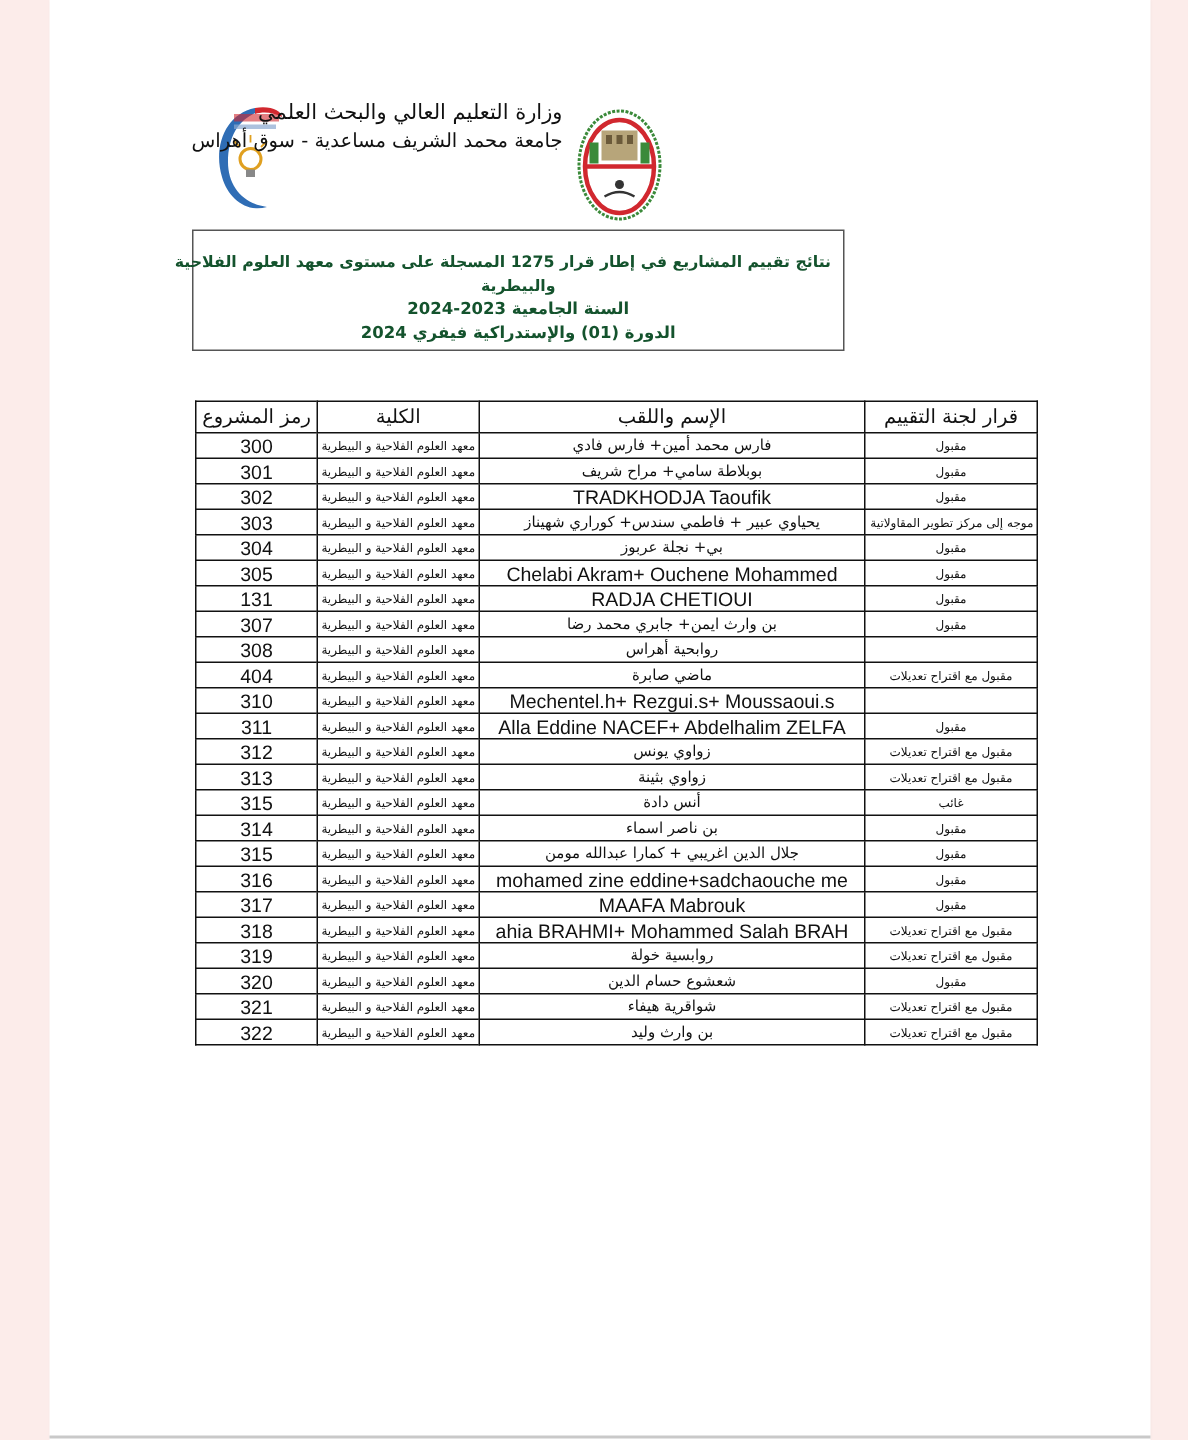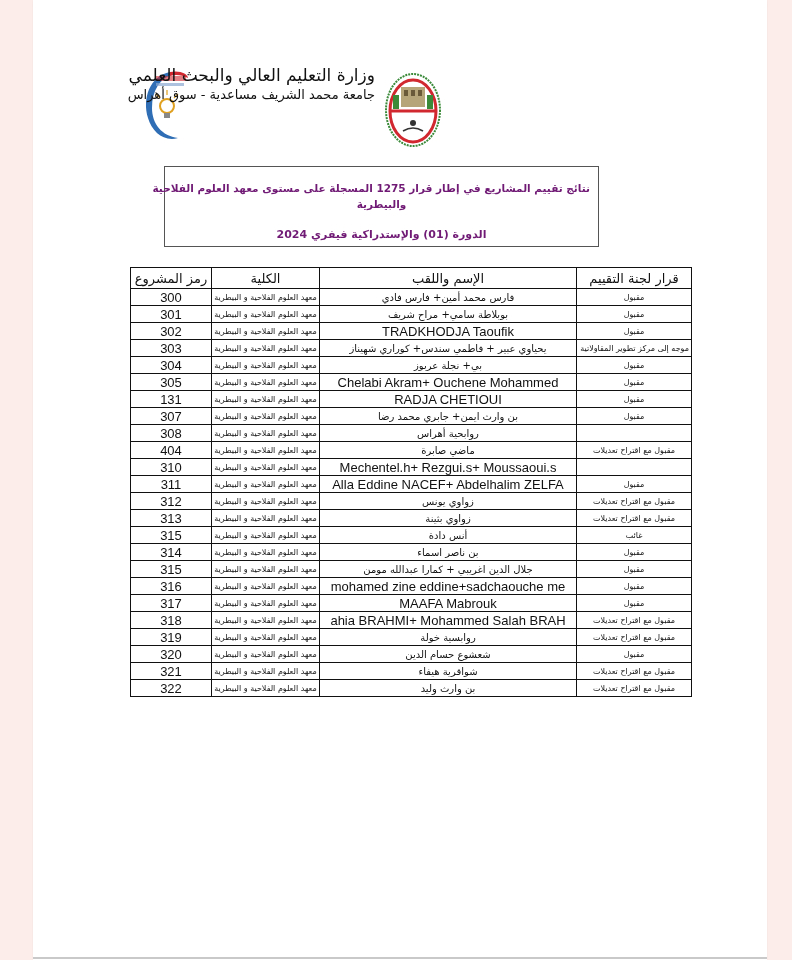--- a/index.html
+++ b/index.html
@@ -26,31 +26,31 @@
   .logo-right {
     position: absolute; left: 383px; top: 65px; width: 60px; height: 85px;
   }
   .header-text {
     position: absolute; left: 175px; top: 66px; width: 200px;
     direction: rtl; text-align: right;
     font-family: "DejaVu Sans", sans-serif;
     color: #111;
   }
   .header-text div { white-space: nowrap; line-height: 19px; }
-  .h-ministry { font-size: 17px; }
+  .h-ministry { font-size: 14px; }
   .h-university { font-size: 13px; }
   .h-incubator { font-size: 13px; padding-right: 55px; }
 
   
   .title-box {
-    position: absolute; left: 128px; top: 166px; width: 433px; height: 79px;
+    position: absolute; left: 128px; top: 153px; width: 433px; height: 79px;
     border: 1.5px solid #555;
     direction: rtl; text-align: center;
     font-family: "DejaVu Sans", sans-serif;
-    font-weight: bold; color: #701a75; margin-left: 36px;
+    font-weight: bold; color: #14532d;
   }
   .title-box .t1 { font-size: 10.5px; position: absolute; right: 8px; top: 15px; white-space: nowrap; }
   .title-box .t2 { font-size: 10.5px; position: absolute; left: 0; right: 0; top: 31px; }
   .title-box .t3 { font-size: 11px; position: absolute; left: 0; right: 0; top: 45px; }
   .title-box .t4 { font-size: 11px; position: absolute; left: 0; right: 0; top: 61px; }
 
   
   .results-table {
     position: absolute; left: 130px; top: 267px;
     border-collapse: collapse;
@@ -110,20 +110,21 @@
 </svg>
 
 <div class="header-text">
   <div class="h-ministry">وزارة التعليم العالي والبحث العلمي</div>
   <div class="h-university">جامعة محمد الشريف مساعدية - سوق أهراس</div>
 </div>
 
 <div class="title-box">
   <div class="t1">نتائج تقييم  المشاريع  في إطار قرار  1275 المسجلة على مستوى معهد العلوم الفلاحية</div>
   <div class="t2">والبيطرية</div>
+  <div class="t3">السنة الجامعية 2023-2024</div>
   <div class="t4">الدورة (01) والإستدراكية فيفري 2024</div>
 </div>
 
 <table class="results-table">
   <thead>
     <tr>
       <th class="col-decision">قرار لجنة التقييم</th>
       <th class="col-name">الإسم واللقب</th>
       <th class="col-faculty">الكلية</th>
       <th class="col-code">رمز المشروع</th>

